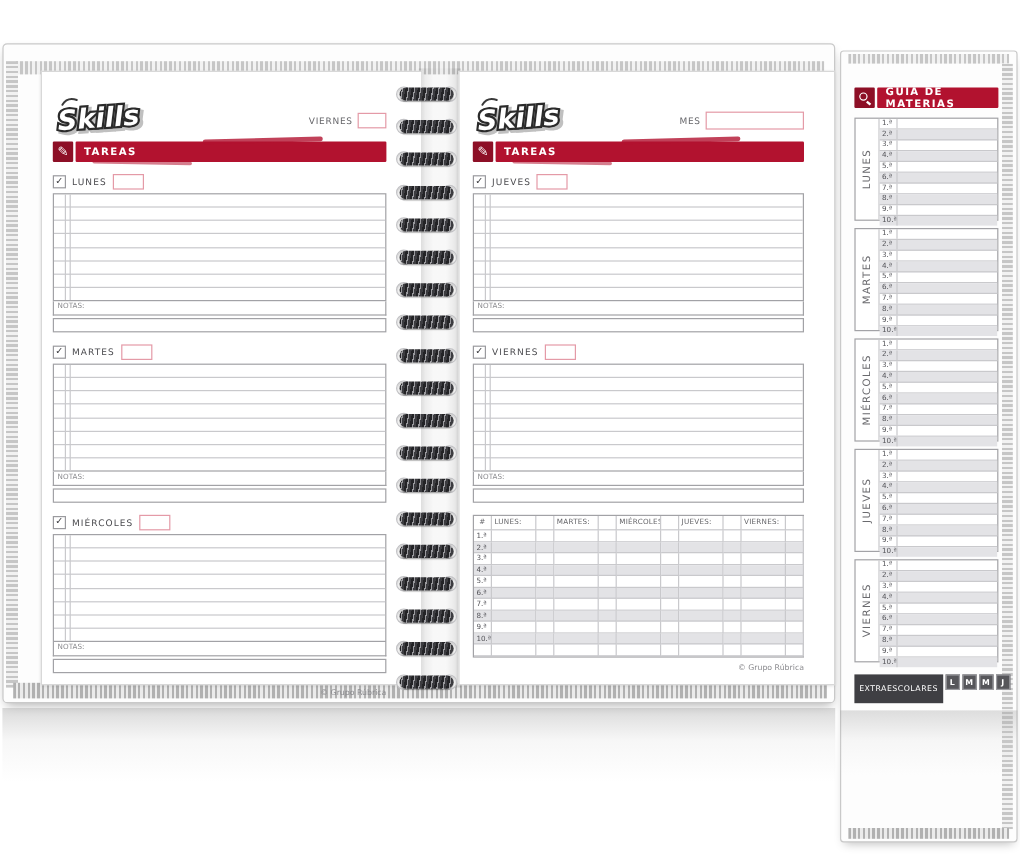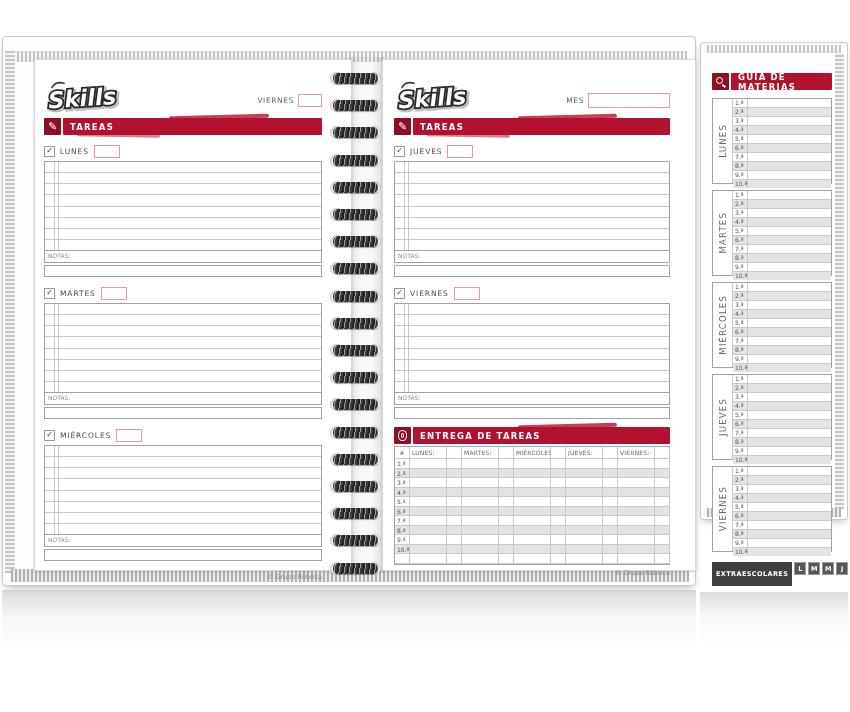--- a/index.html
+++ b/index.html
@@ -8,21 +8,21 @@
   }
   *{box-sizing:border-box; margin:0; padding:0;}
   html,body{width:850px;height:712px;overflow:hidden;background:#fff;
     font-family:"DejaVu Sans", "Liberation Sans", sans-serif;}
   .scene{position:absolute;inset:0;}
 
   
   .stack{position:absolute;background:#fdfdfd;border:1px solid #c9c9c9;}
   .stack-main{left:2px;top:36px;width:694px;height:550px;border-radius:4px;
     box-shadow:0 4px 9px -3px rgba(0,0,0,.32);}
-  .stack-panel{left:700px;top:42px;width:148px;height:478px;border-radius:3px;
+  .stack-panel{left:700px;top:42px;width:148px;height:660px;border-radius:3px;
     box-shadow:0 4px 8px -3px rgba(0,0,0,.28);}
   .band{position:absolute;}
   .h-ticks{background:repeating-linear-gradient(90deg,#c6c6c6 0 2px,#f2f2f2 2px 4px);}
   .v-ticks{background:repeating-linear-gradient(0deg,#c6c6c6 0 2px,#f2f2f2 2px 4px);}
   .band-top{left:10px;right:8px;top:14px;height:11px;}
   .band-left{left:2px;top:14px;bottom:12px;width:10px;}
   .band-bottom{left:8px;right:6px;bottom:3px;height:13px;
     background:repeating-linear-gradient(90deg,#b1b1b1 0 2px,#ebebeb 2px 4px);}
   .pband-top{left:6px;right:6px;top:2px;height:8px;}
   .pband-right{right:3px;top:10px;bottom:10px;width:9px;}
@@ -107,21 +107,21 @@
   .block-day span{writing-mode:vertical-rl;transform:rotate(180deg);font-size:8.5px;
     color:#6a6a6e;letter-spacing:1.2px;}
   .block-rows{flex:1;display:flex;flex-direction:column;}
   .p-row{flex:1;display:flex;border-bottom:1px solid var(--bline);}
   .p-row:last-child{border-bottom:none;}
   .p-num{width:15px;flex:none;border-right:1px solid var(--bline);font-size:6px;
     color:#55555a;padding:0 0 0 2px;line-height:8px;overflow:hidden;}
   .p-val{flex:1;}
   .p-shade{background:var(--shade);}
   .extra-bar{display:flex;gap:2px;margin-top:4px;height:13px;}
-  .extra-label{background:var(--extradark);color:#fff;font-size:6.5px;font-weight:bold;
+  .extra-label{background:var(--extradark);color:#fff;font-size:6.5px;font-weight:normal;
     letter-spacing:.4px;display:flex;align-items:center;padding:12px 4px;}
   .extra-day{width:12px;flex:none;background:#56565a;border:1px solid #9a9a9e;color:#fff;
     font-size:6.5px;font-weight:bold;display:flex;align-items:center;justify-content:center;}
 
   
   .spiral{position:absolute;left:330px;top:0;width:51px;height:712px;pointer-events:none;}
   .loop{position:absolute;width:51px;height:15px;}
   .hole{position:absolute;top:1px;width:13px;height:13px;background:#fff;border:1px solid #c2c2c5;
     border-radius:50%;box-shadow:inset 0 1px 2px rgba(0,0,0,.25);}
   .hole-l{left:0}.hole-r{right:0}
@@ -309,29 +309,20 @@
                 <div class="task-row"></div>
                 <div class="task-row"></div>
                 <div class="task-row"></div>
                 <div class="task-row"></div>
                 <div class="task-row"></div>
               </div>
               <div class="notas-row">NOTAS:</div>
               <div class="blank-row"></div>
             </div>
           </div>
-        <div class="banner">
-          <span class="icon-box">
-              <span class="fp">
-                <span class="fp-in"></span>
-              </span>
-            </span>
-          <span class="banner-bar">ENTREGA DE TAREAS</span>
-          <span class="smudge smudge-a"></span>
-        </div>
         <div class="hw-grid" id="hw-grid">
             <div class="hw-cell hw-head hw-hash">#</div>
             <div class="hw-cell hw-head">LUNES:</div>
             <div class="hw-cell"></div>
             <div class="hw-cell hw-head">MARTES:</div>
             <div class="hw-cell"></div>
             <div class="hw-cell hw-head">MIÉRCOLES:</div>
             <div class="hw-cell"></div>
             <div class="hw-cell hw-head">JUEVES:</div>
             <div class="hw-cell"></div>

